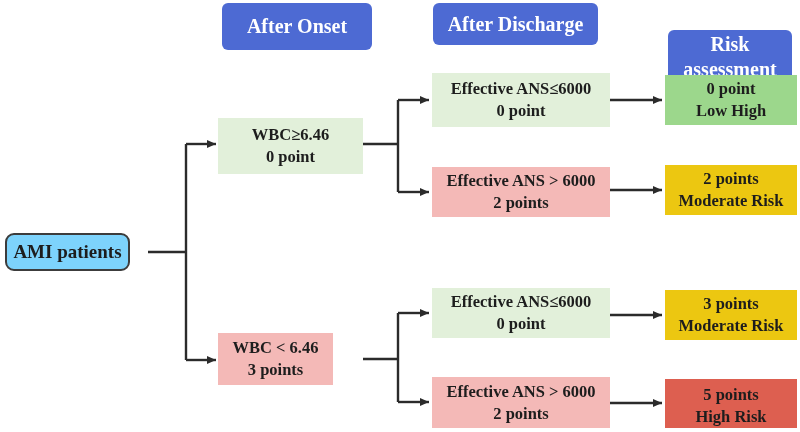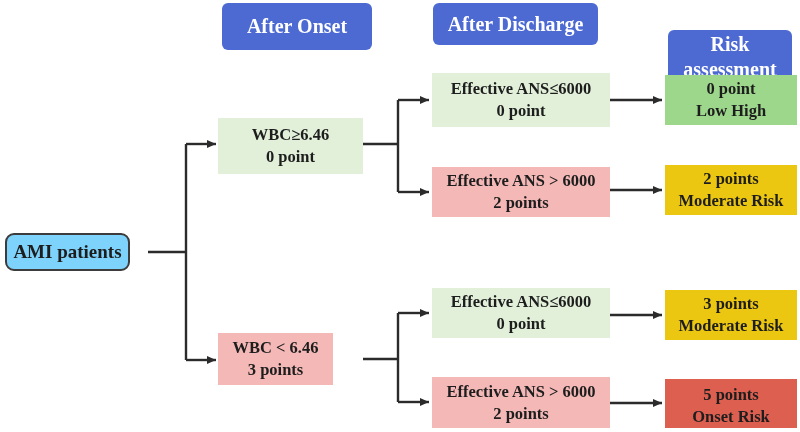--- a/index.html
+++ b/index.html
@@ -109,16 +109,16 @@
   <div class="box bg-yellow" id="risk-mod2">
     <span>2 points</span>
     <span>Moderate Risk</span>
   </div>
   <div class="box bg-yellow" id="risk-mod3">
     <span>3 points</span>
     <span>Moderate Risk</span>
   </div>
   <div class="box bg-red" id="risk-high">
     <span>5 points</span>
-    <span>Onset Risk</span>
+    <span>High Risk</span>
   </div>
 
 </div>
 
 </body></html>

